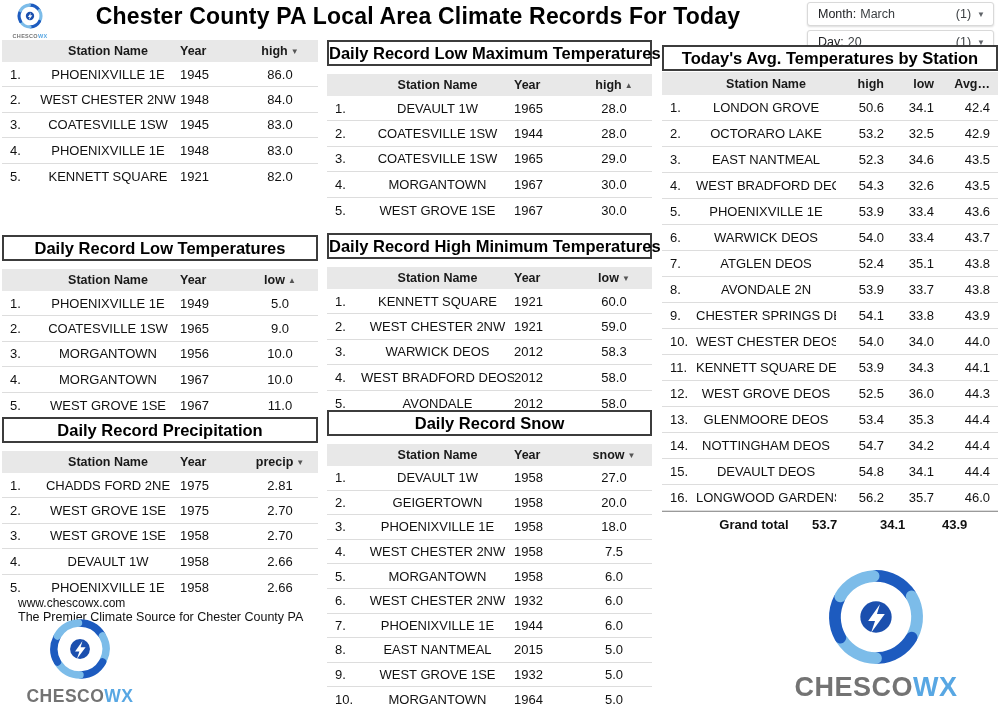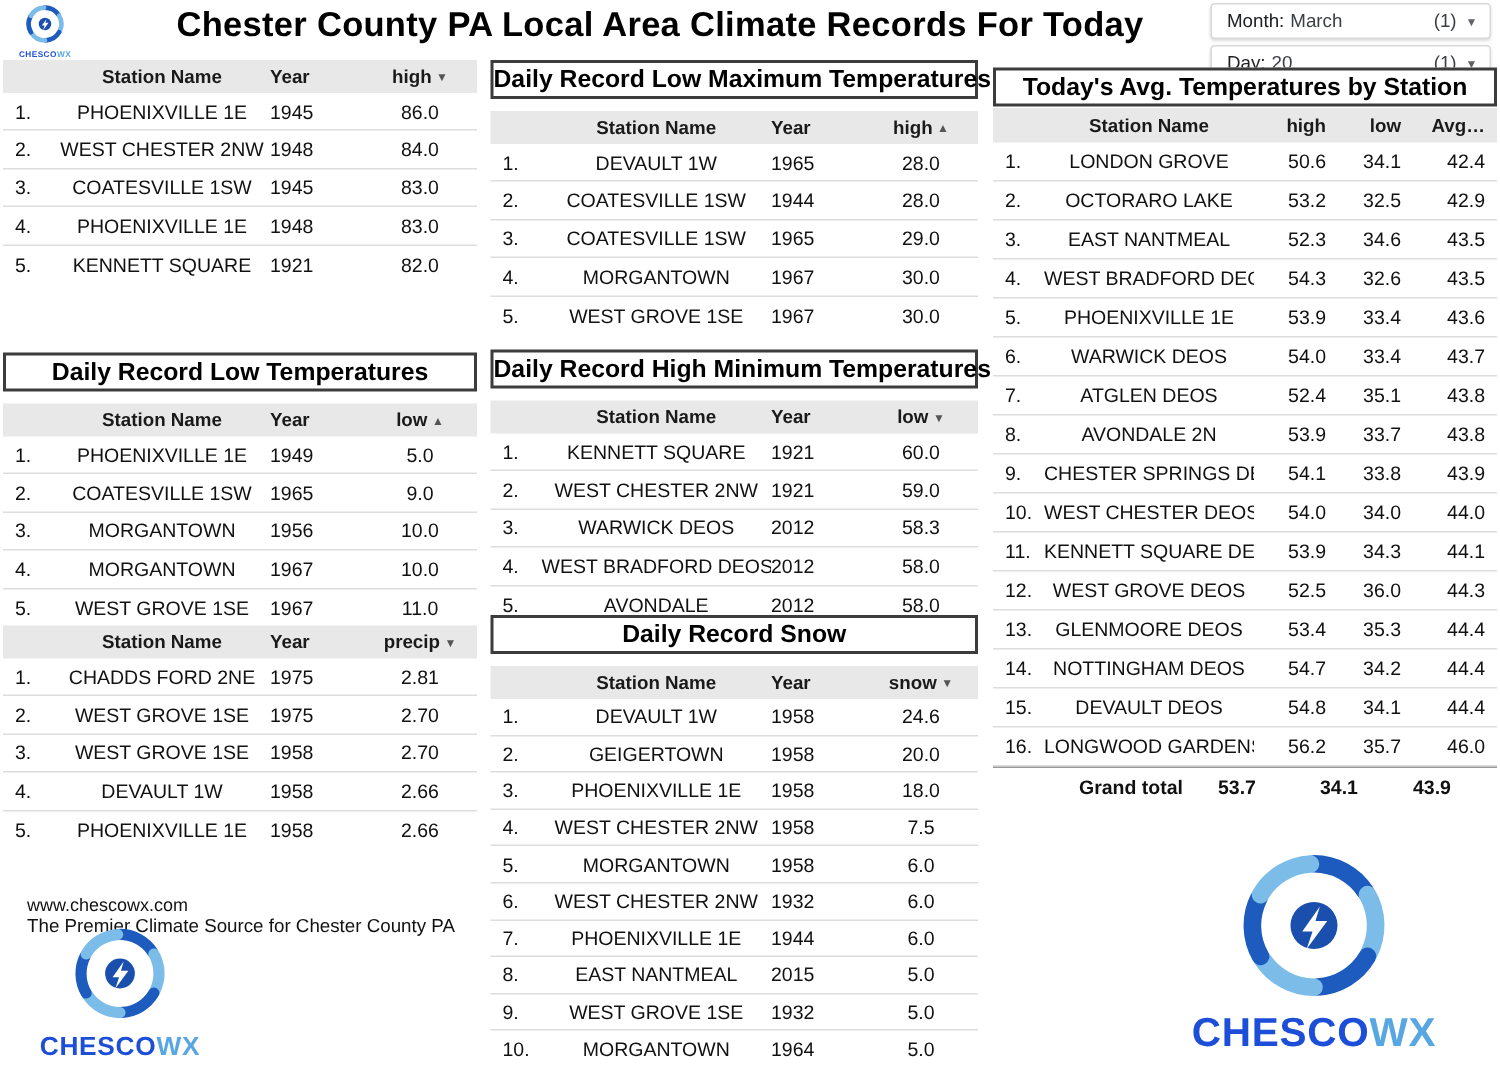--- a/index.html
+++ b/index.html
@@ -4,21 +4,21 @@
 <style>
   * { margin:0; padding:0; box-sizing:border-box; }
   html,body { background:#fff; }
   .stage {
     position:relative; width:1000px; height:712px; overflow:hidden;
     background:#fff; font-family:"Liberation Sans", sans-serif; color:#111;
   }
 
   
   .page-title {
-    position:absolute; left:67px; top:3px; width:746px; text-align:center;
+    position:absolute; left:45px; top:3px; width:746px; text-align:center;
     font-size:23px; font-weight:700; color:#000; letter-spacing:.2px;
   }
   .filters { position:absolute; right:6px; top:2px; width:187px; }
   .chip {
     display:flex; align-items:center; justify-content:space-between;
     height:24px; padding:0 8px 0 10px; margin-bottom:4px; background:#fff;
     border:1px solid #d9d9d9; border-radius:3px;
     box-shadow:0 1px 2px rgba(0,0,0,.14); font-size:12.5px; color:#202124;
     cursor:pointer;
   }
@@ -32,21 +32,21 @@
   .logo-sm { left:8px; top:3px; width:44px; }
   .logo-sm svg { width:26px; height:26px; }
   .logo-sm .brand { font-size:5.5px; letter-spacing:.3px; }
   .logo-bl { left:10px; top:618px; width:140px; }
   .logo-bl svg { width:62px; height:62px; }
   .logo-bl .brand { font-size:17.5px; margin-top:2px; }
   .logo-br { left:776px; top:568px; width:200px; }
   .logo-br svg { width:98px; height:98px; }
   .logo-br .brand { font-size:27px; margin-top:2px; }
   .brand { font-weight:700; letter-spacing:.5px; }
-  .brand .dk { color:#1d4ed8; }
+  .brand .dk { color:#737373; }
   .brand .lt { color:#58a7e3; }
 
   
   .block { position:absolute; }
   .b-high   { left:2px;   top:40px;  width:316px; }
   .b-lowmax { left:327px; top:40px;  width:325px; }
   .b-low    { left:2px;   top:235px; width:316px; }
   .b-highmin{ left:327px; top:233px; width:325px; }
   .b-precip { left:2px;   top:417px; width:316px; }
   .b-snow   { left:327px; top:410px; width:325px; }
@@ -299,20 +299,21 @@
         <div class="trow">
           <div class="td rank">5.</div>
           <div class="td name">AVONDALE</div>
           <div class="td year">2012</div>
           <div class="td val">58.0</div>
         </div>
       </div>
   </div>
 
   <div class="block b-precip">
+    <div class="title-box">Daily Record Precipitation</div>
     <div class="thead rec-grid">
       <div class="th rank"></div>
       <div class="th name">Station Name</div>
       <div class="th year">Year</div>
       <div class="th val"><span>precip</span><span class="sort-arrow">▼</span></div>
     </div>
     <div class="tbody rec">
         <div class="trow">
           <div class="td rank">1.</div>
           <div class="td name">CHADDS FORD 2NE</div>
@@ -352,21 +353,21 @@
       <div class="th rank"></div>
       <div class="th name">Station Name</div>
       <div class="th year">Year</div>
       <div class="th val"><span>snow</span><span class="sort-arrow">▼</span></div>
     </div>
     <div class="tbody rec">
         <div class="trow">
           <div class="td rank">1.</div>
           <div class="td name">DEVAULT 1W</div>
           <div class="td year">1958</div>
-          <div class="td val">24.6</div>
+          <div class="td val">27.0</div>
         </div>
         <div class="trow">
           <div class="td rank">2.</div>
           <div class="td name">GEIGERTOWN</div>
           <div class="td year">1958</div>
           <div class="td val">20.0</div>
         </div>
         <div class="trow">
           <div class="td rank">3.</div>
           <div class="td name">PHOENIXVILLE 1E</div>

